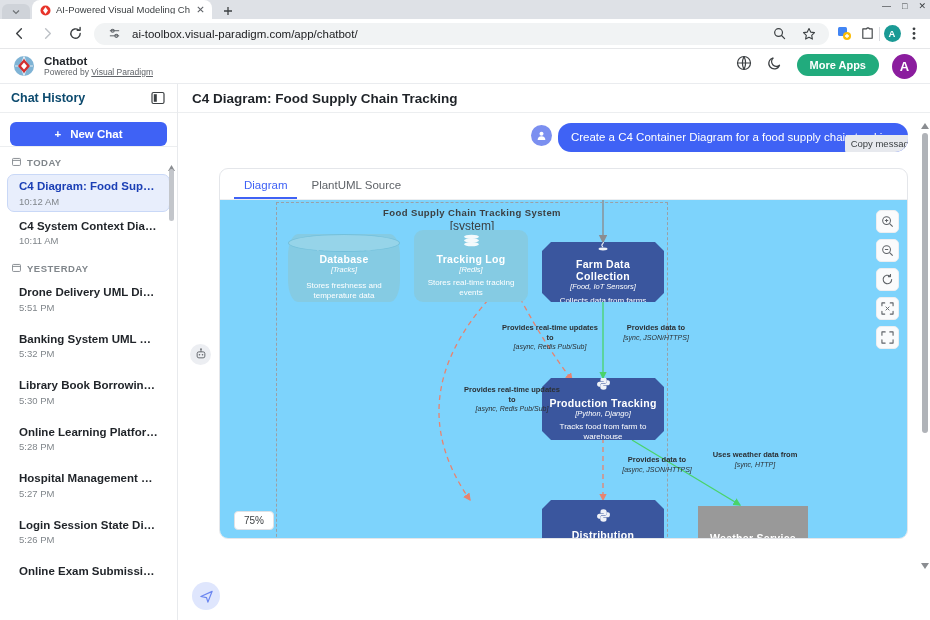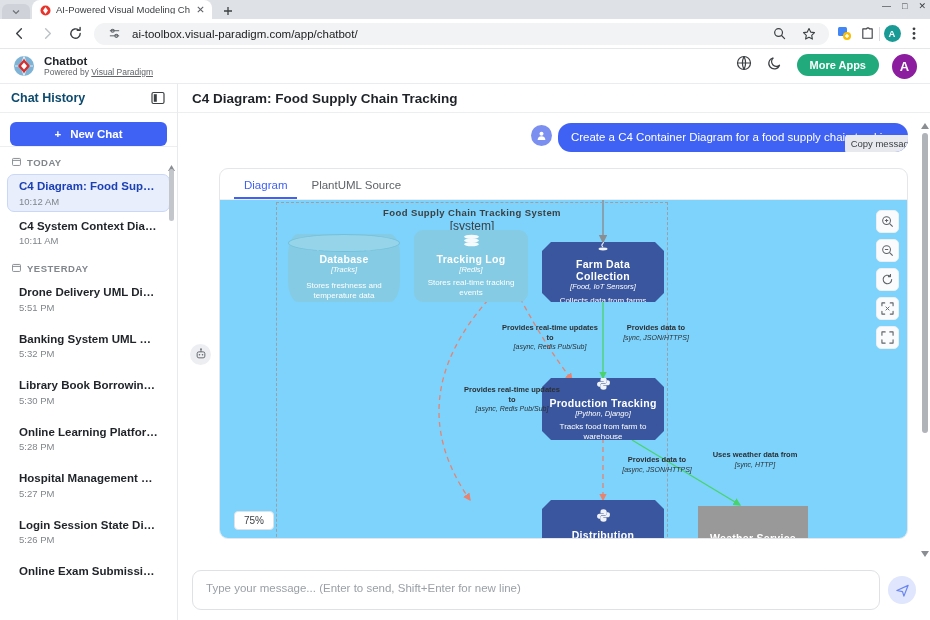--- a/index.html
+++ b/index.html
@@ -663,21 +663,20 @@
                       <path d="M1 4.5 V1 H4.5 M9.5 1 H13 V4.5 M13 9.5 V13 H9.5 M4.5 13 H1 V9.5" stroke="#5f6368" stroke-width="1.2" fill="none" stroke-linecap="round" stroke-linejoin="round"></path>
                     </svg>
                 </div>
               </div>
             </div>
           </div>
         </div>
       </div>
 
       <div class="composer">
-        <div class="composer-box">Type your message... (Enter to send, Shift+Enter for new line)</div>
         <div class="send-btn">
           <svg width="15" height="15" viewBox="0 0 16 16">
               <path d="M2 8 L14 2.5 L9.5 14 L8 9.2 Z" fill="none" stroke="#6b86f0" stroke-width="1.3" stroke-linejoin="round"></path>
             </svg>
         </div>
       </div>
     </div>
   </div>
 </div>
 

